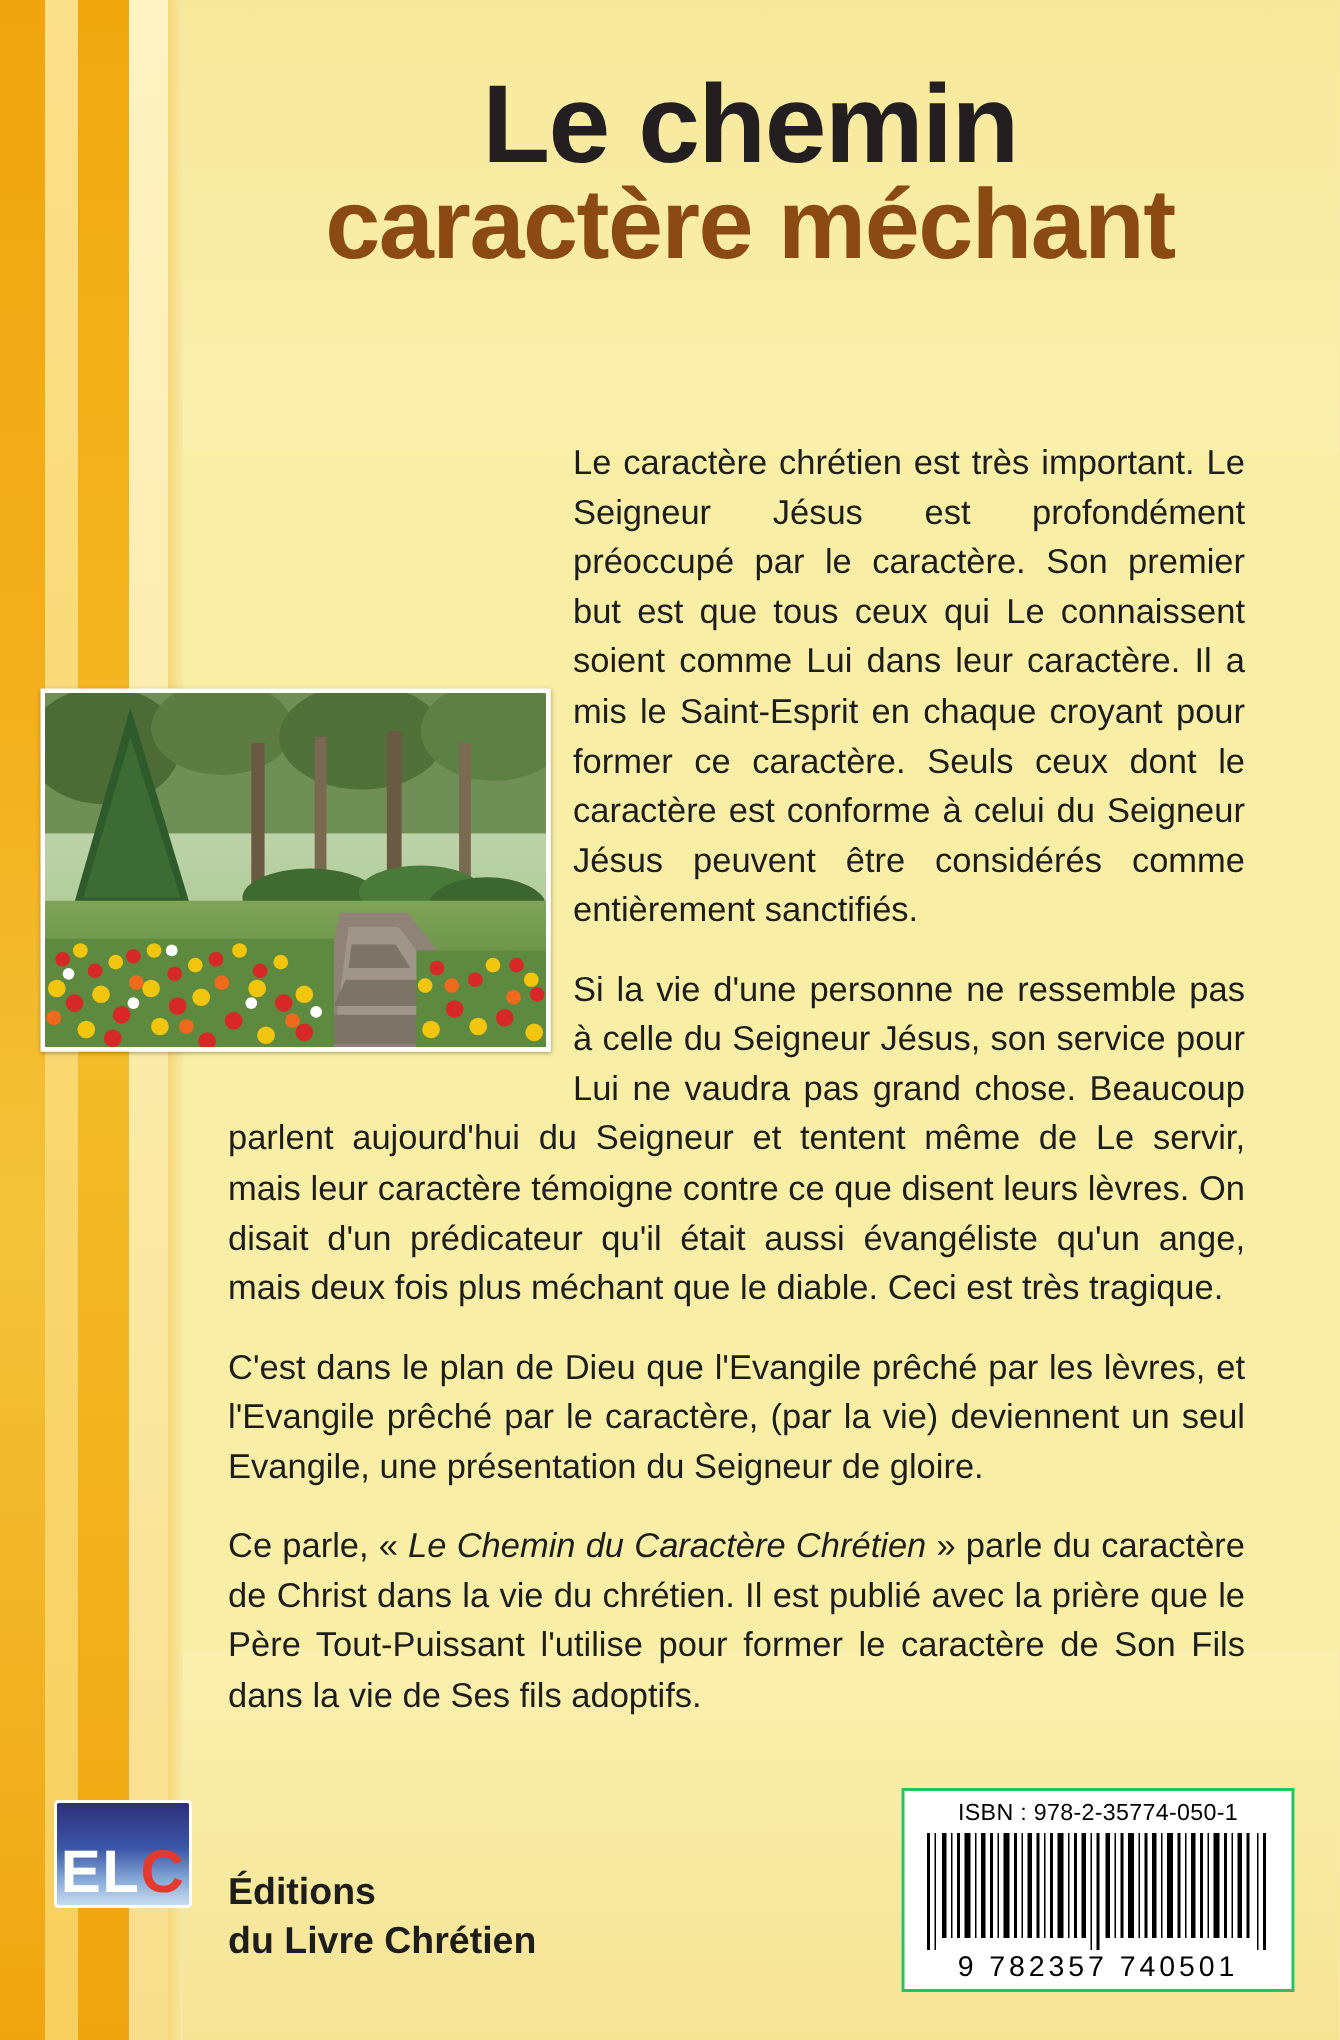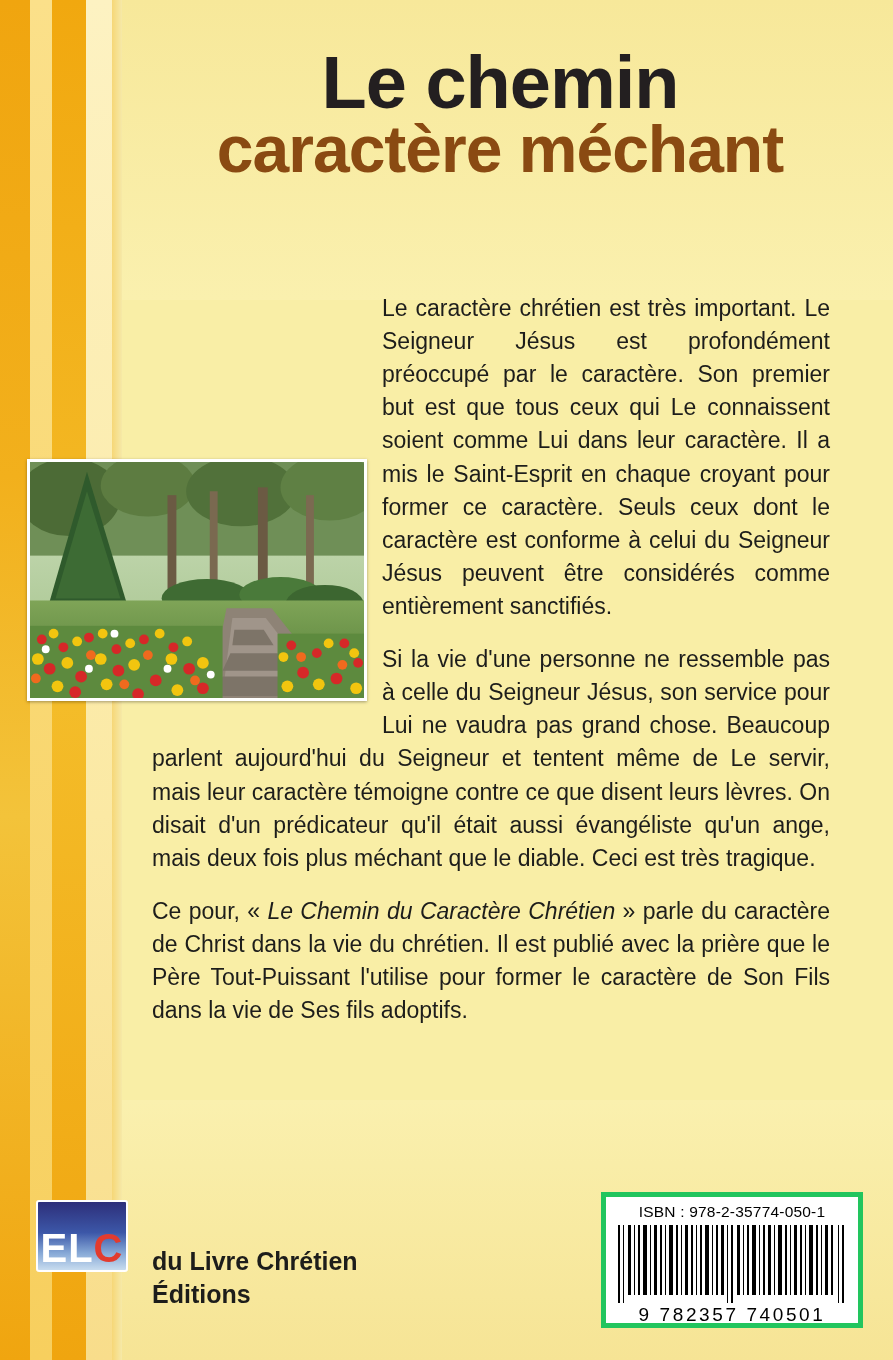--- a/index.html
+++ b/index.html
@@ -179,21 +179,21 @@
     color: #1d1d1b;
   }
 
   .barcode-box {
     position: absolute;
     left: 601px;
     top: 1192px;
     width: 262px;
     height: 136px;
     background: #ffffff;
-    border: 5px solid #22c55e;
+    border: 2px solid #22c55e;
     box-sizing: border-box;
   }
   .isbn-text {
     font-size: 15.5px;
     color: #000;
     text-align: center;
     padding-top: 6px;
     letter-spacing: .2px;
   }
   .barcode-bars {
@@ -343,34 +343,35 @@
             <circle cx="318" cy="208" r="5"></circle>
         </g>
       </g>
     </svg>
   </div>
 
   <div class="body-text">
       <div class="float-photo" style="float: left; width: 222px; height: 252px; margin-top: 168px; margin-right: 8px;"></div>
     <p><span style="float: left; width: 0px; height: 0px;"></span>Le caractère chrétien est très important. Le Seigneur Jésus est profondément préoccupé par le caractère. Son premier but est que tous ceux qui Le connaissent soient comme Lui dans leur caractère. Il a mis le Saint-Esprit en chaque croyant pour former ce caractère. Seuls ceux dont le caractère est conforme à celui du Seigneur Jésus peuvent être considérés comme entièrement sanctifiés.</p>
     <p>Si la vie d'une personne ne ressemble pas à celle du Seigneur Jésus, son service pour Lui ne vaudra pas grand chose. Beaucoup parlent aujourd'hui du Seigneur et tentent même de Le servir, mais leur caractère témoigne contre ce que disent leurs lèvres. On disait d'un prédicateur qu'il était aussi évangéliste qu'un ange, mais deux fois plus méchant que le diable. Ceci est très tragique.</p>
+    <p>C'est dans le plan de Dieu que l'Evangile prêché par les lèvres, et l'Evangile prêché par le caractère, (par la vie) deviennent un seul Evangile, une présentation du Seigneur de gloire.</p>
     <p>
-      <span>Ce pour, « </span><em>Le Chemin du Caractère Chrétien</em><span> » parle du caractère de Christ dans la vie du chrétien. Il est publié avec la prière que le Père Tout-Puissant l'utilise pour former le caractère de Son Fils dans la vie de Ses fils adoptifs.</span>
+      <span>Ce parle, « </span><em>Le Chemin du Caractère Chrétien</em><span> » parle du caractère de Christ dans la vie du chrétien. Il est publié avec la prière que le Père Tout-Puissant l'utilise pour former le caractère de Son Fils dans la vie de Ses fils adoptifs.</span>
     </p>
   </div>
 
   <div class="logo">
     <div class="logo-letters">
       <span class="l-e">E</span><span class="l-l">L</span><span class="l-c">C</span>
     </div>
   </div>
 
   <div class="publisher">
+    <div>Éditions</div>
     <div>du Livre Chrétien</div>
-    <div>Éditions</div>
   </div>
 
 
   <div class="barcode-box">
     <div class="isbn-text">ISBN : 978-2-35774-050-1</div>
     <svg class="barcode-bars" viewBox="0 0 236 78" preserveAspectRatio="none" aria-hidden="true">
       <rect x="0" y="0" width="236" height="78" fill="#ffffff"></rect>
       <g fill="#000000">
         <rect x="4" y="0" width="2" height="78"></rect>
           <rect x="9" y="0" width="1" height="78"></rect>

